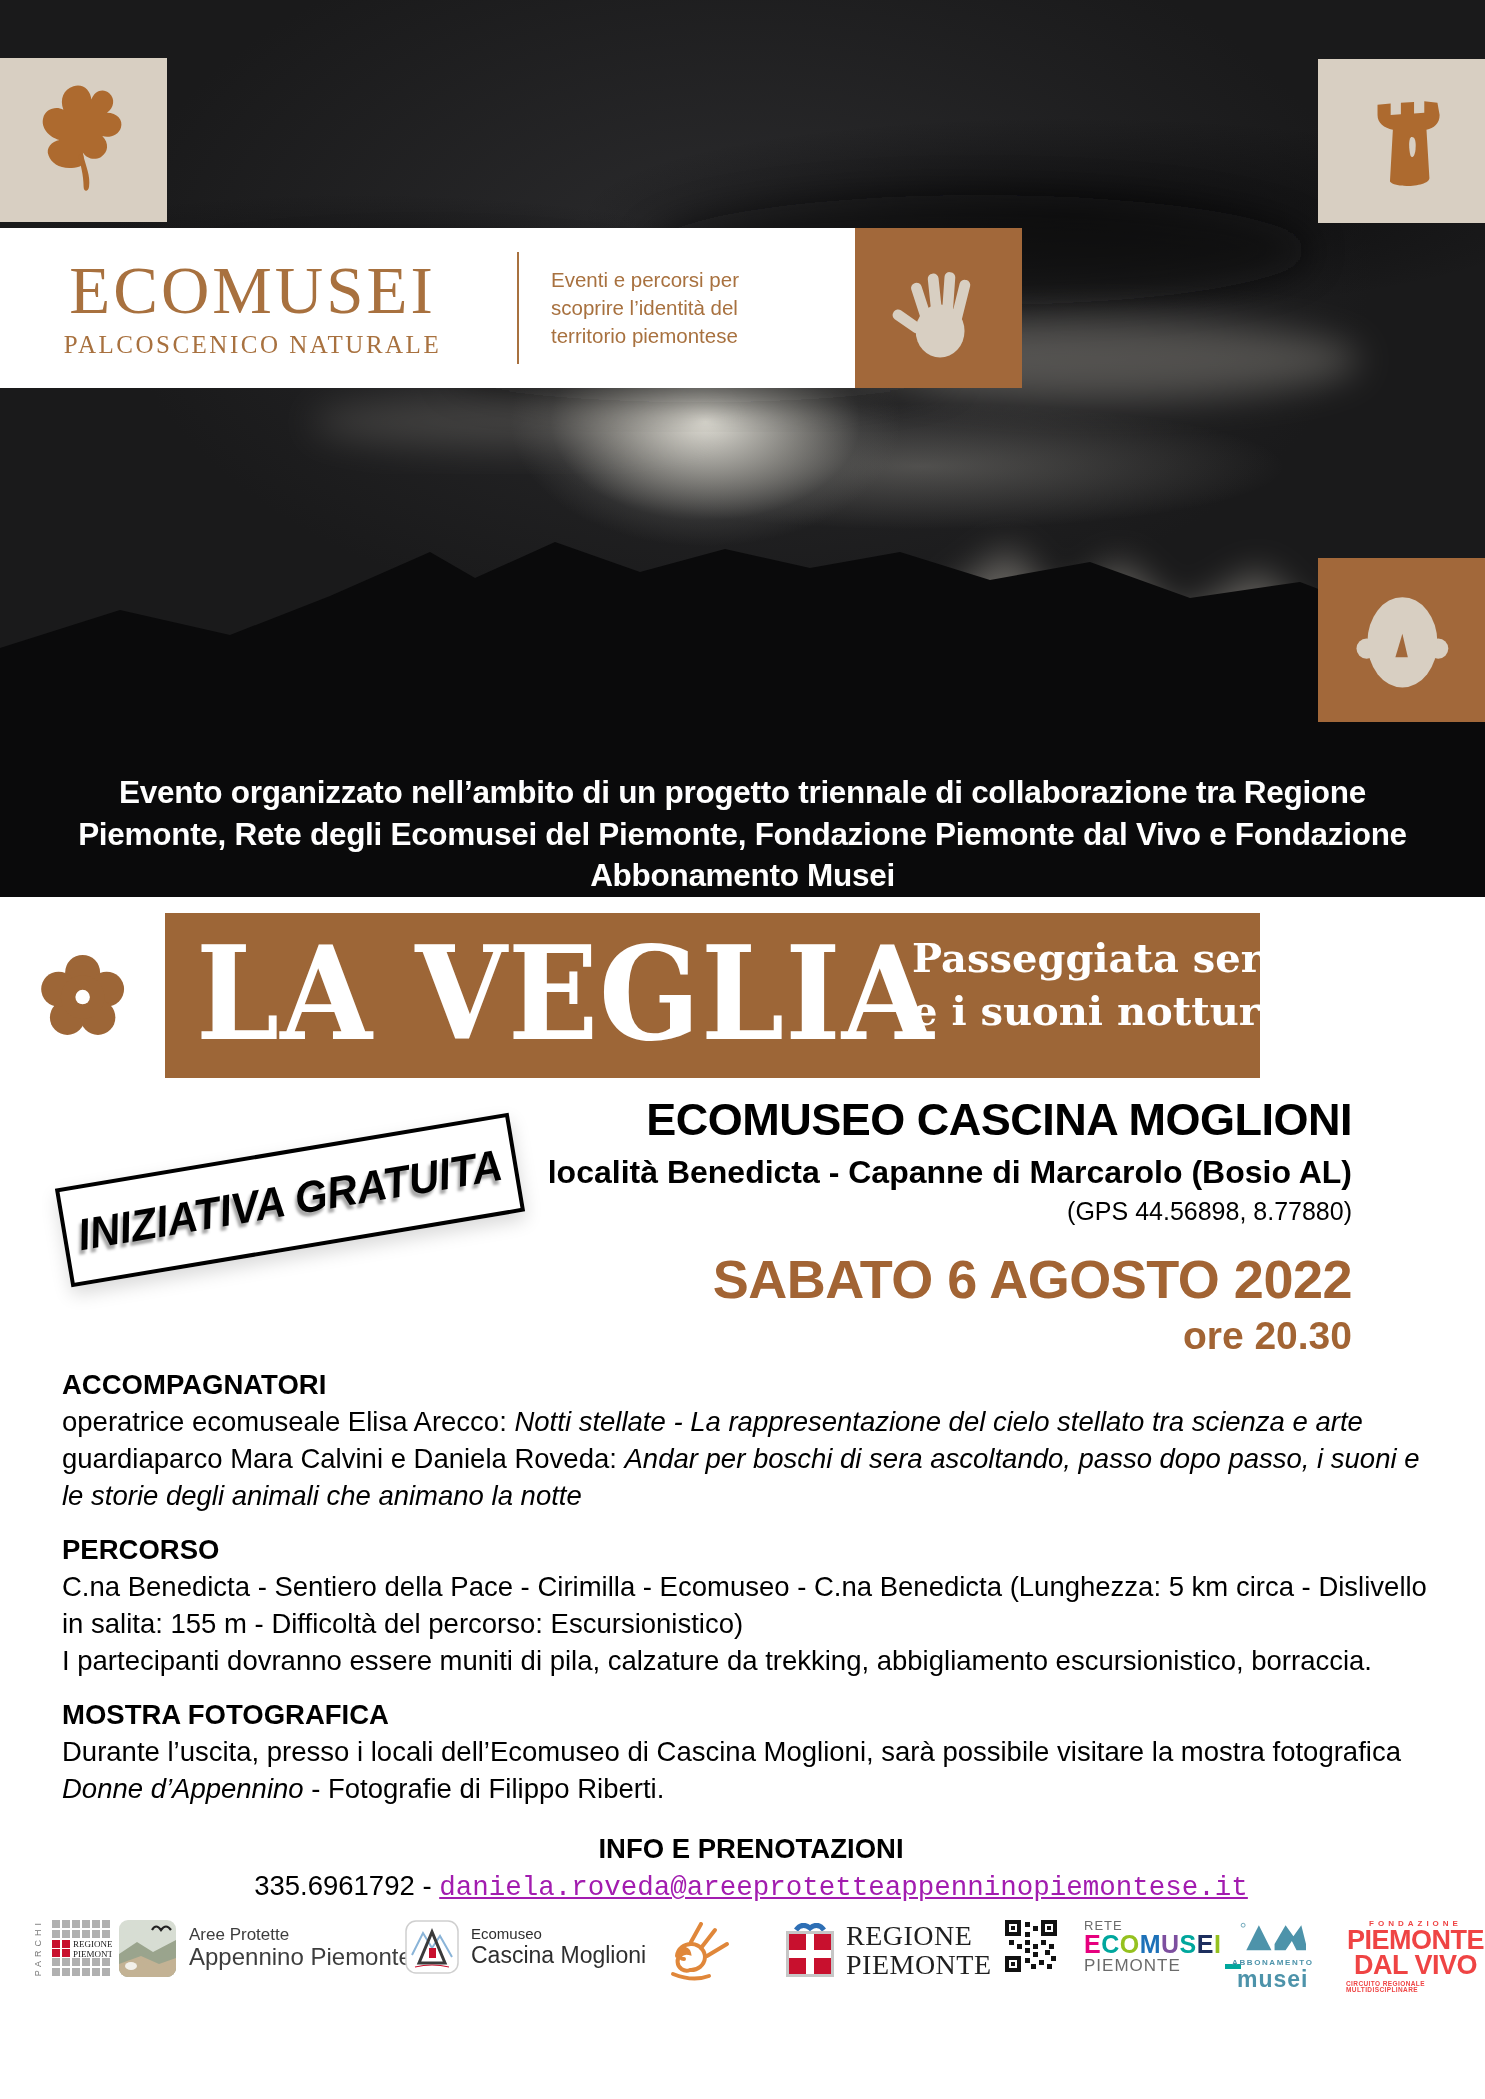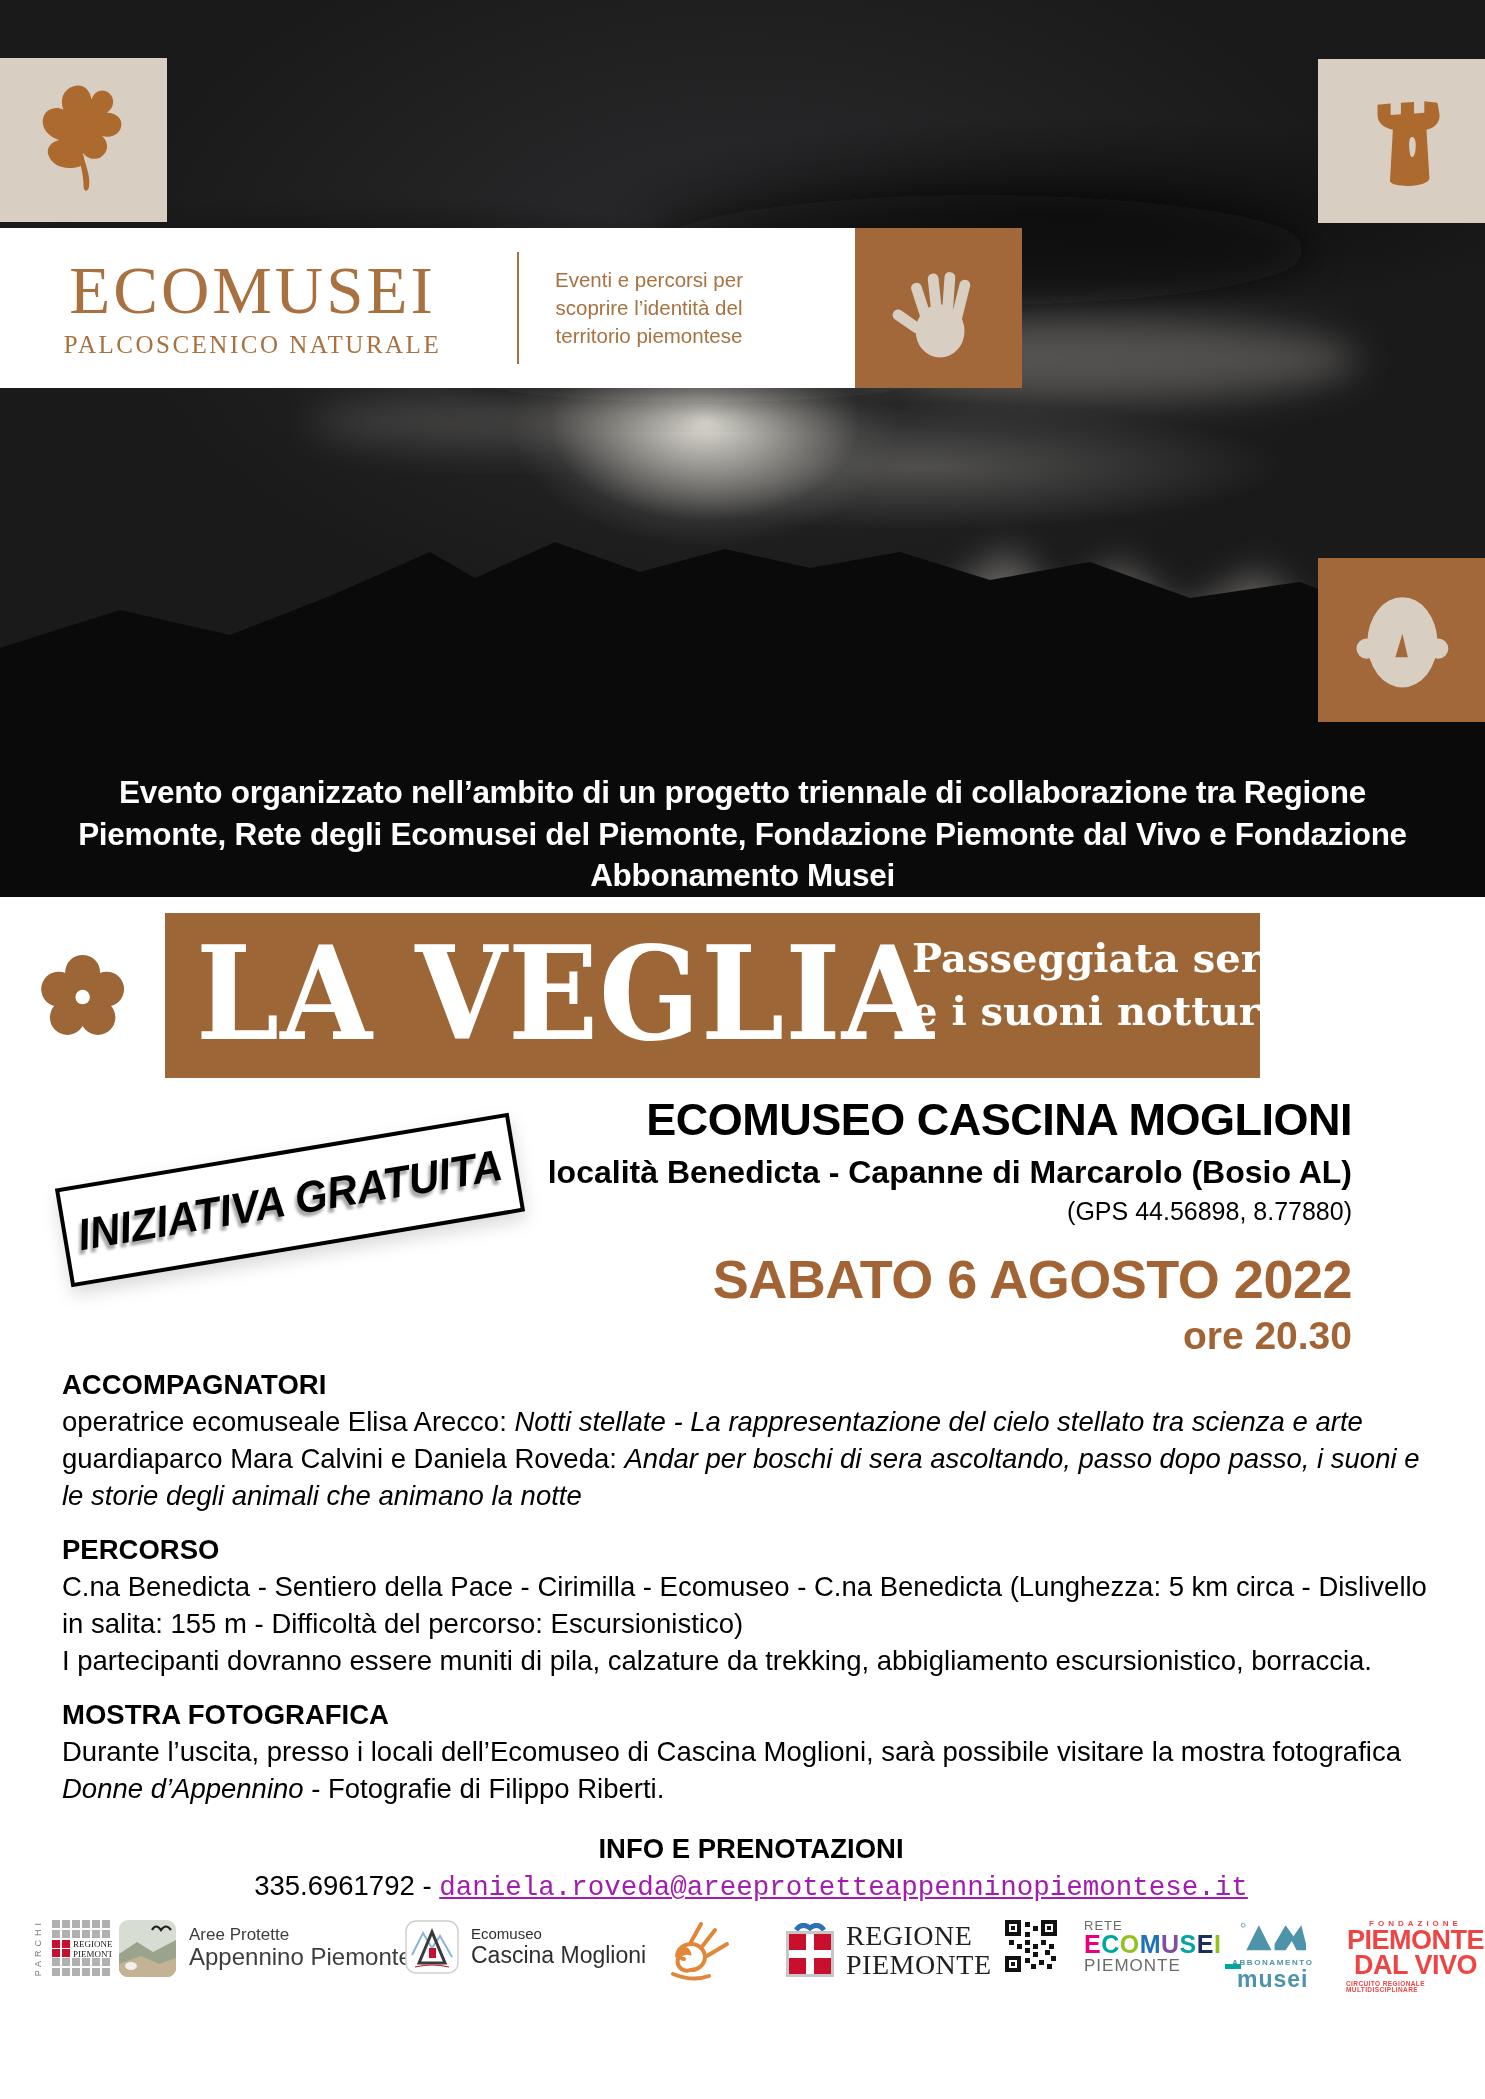--- a/index.html
+++ b/index.html
@@ -28,21 +28,21 @@
   .sq-hand{position:absolute;left:855px;top:228px;width:167px;height:160px;background:#a2683a;
     display:flex;align-items:center;justify-content:center;}
 
   
   .logo-band{position:absolute;left:0;top:228px;width:855px;height:160px;background:#fff;
     display:flex;align-items:center;}
   .brand{width:505px;text-align:center;color:#a8713f;}
   .brand-name{font-family:"Liberation Serif",serif;font-size:67px;letter-spacing:3px;line-height:1;}
   .brand-sub{font-family:"Liberation Serif",serif;font-size:25px;letter-spacing:2.5px;margin-top:7px;}
   .divider{width:2px;height:112px;background:#a8713f;margin-left:12px;}
-  .tagline{width:228px;margin-left:16px;color:#a8713f;font-size:20.5px;line-height:1.35;font-weight:500;text-align:center;}
+  .tagline{width:228px;margin-left:32px;color:#a8713f;font-size:20.5px;line-height:1.35;font-weight:500;}
 
   
   .title-band{position:absolute;left:0;top:897px;width:1260px;height:165px;background:#9d6637;margin-top:16px;}
   .flower-sq{position:absolute;left:0;top:0;width:165px;height:165px;background:#fff;
     display:flex;align-items:center;justify-content:center;}
   .band-title{position:absolute;left:196px;top:50%;transform:translateY(-52%) scale(0.97,1.06);
     transform-origin:left center;font-family:"DejaVu Serif",serif;font-weight:bold;
     font-size:122px;color:#fff;letter-spacing:1px;white-space:nowrap;}
   .band-sub{position:absolute;left:912px;top:18px;color:#fff;
     font-family:"DejaVu Serif",serif;font-weight:bold;font-size:40px;line-height:1.33;white-space:nowrap;}

